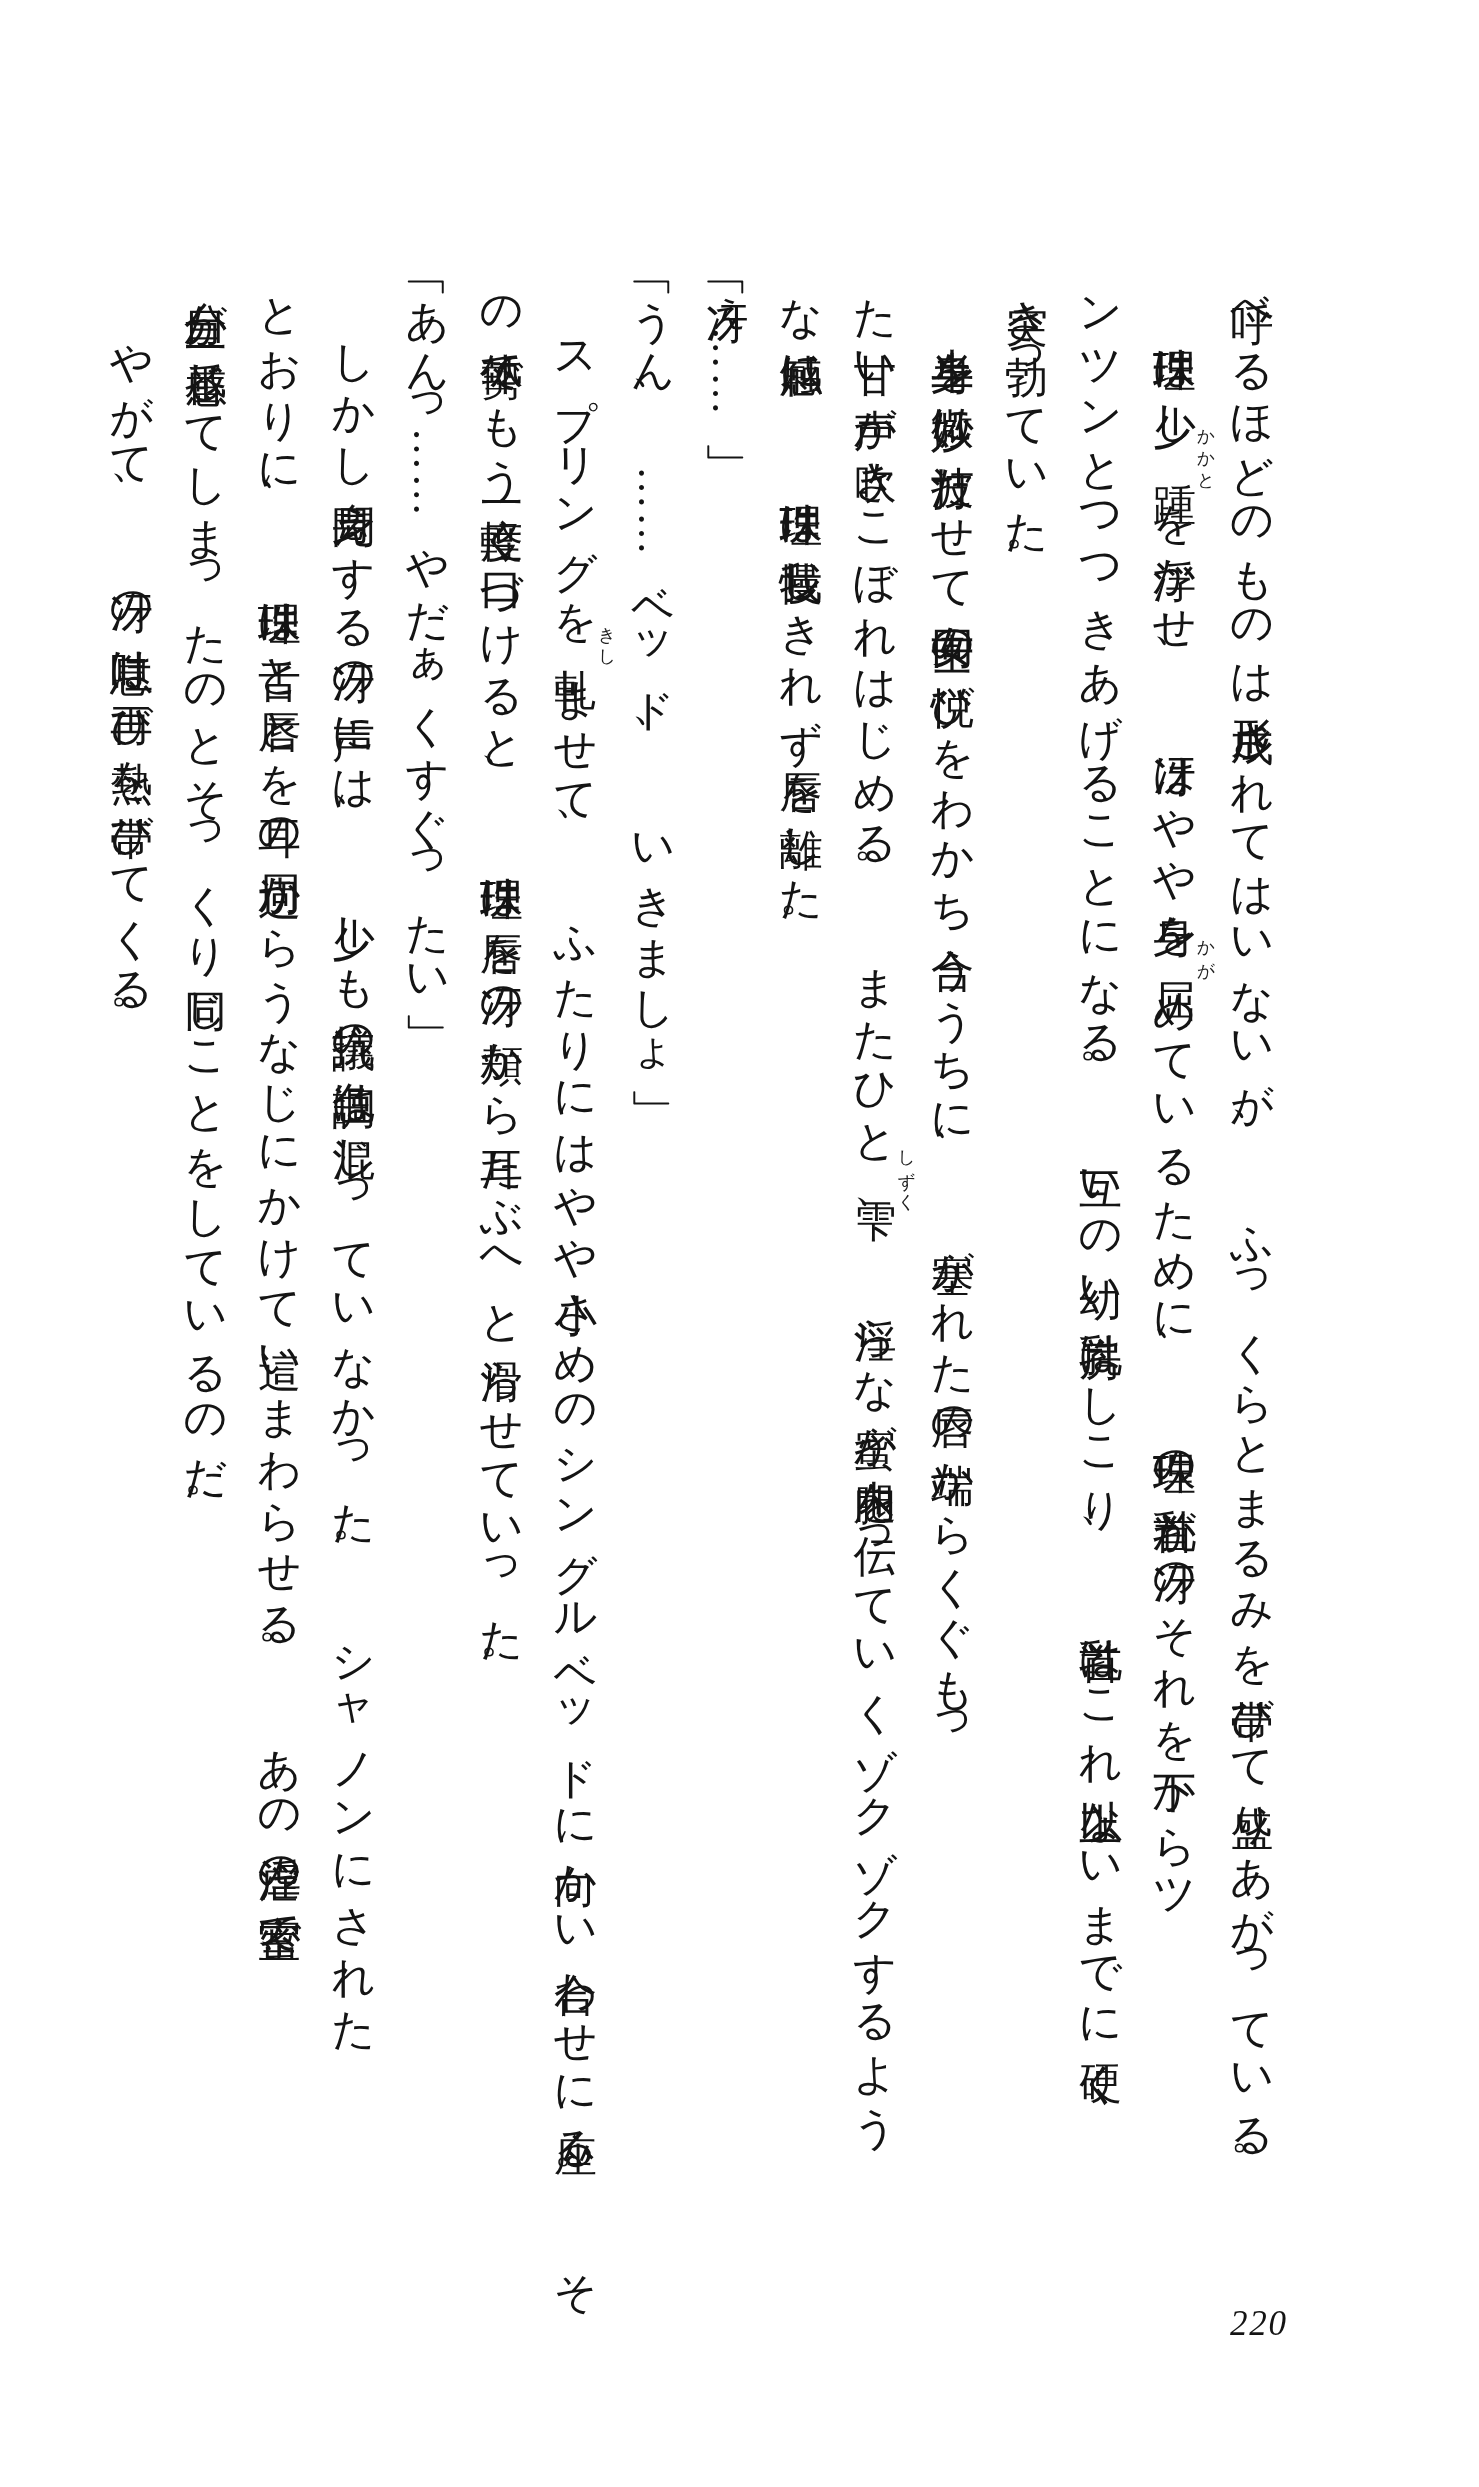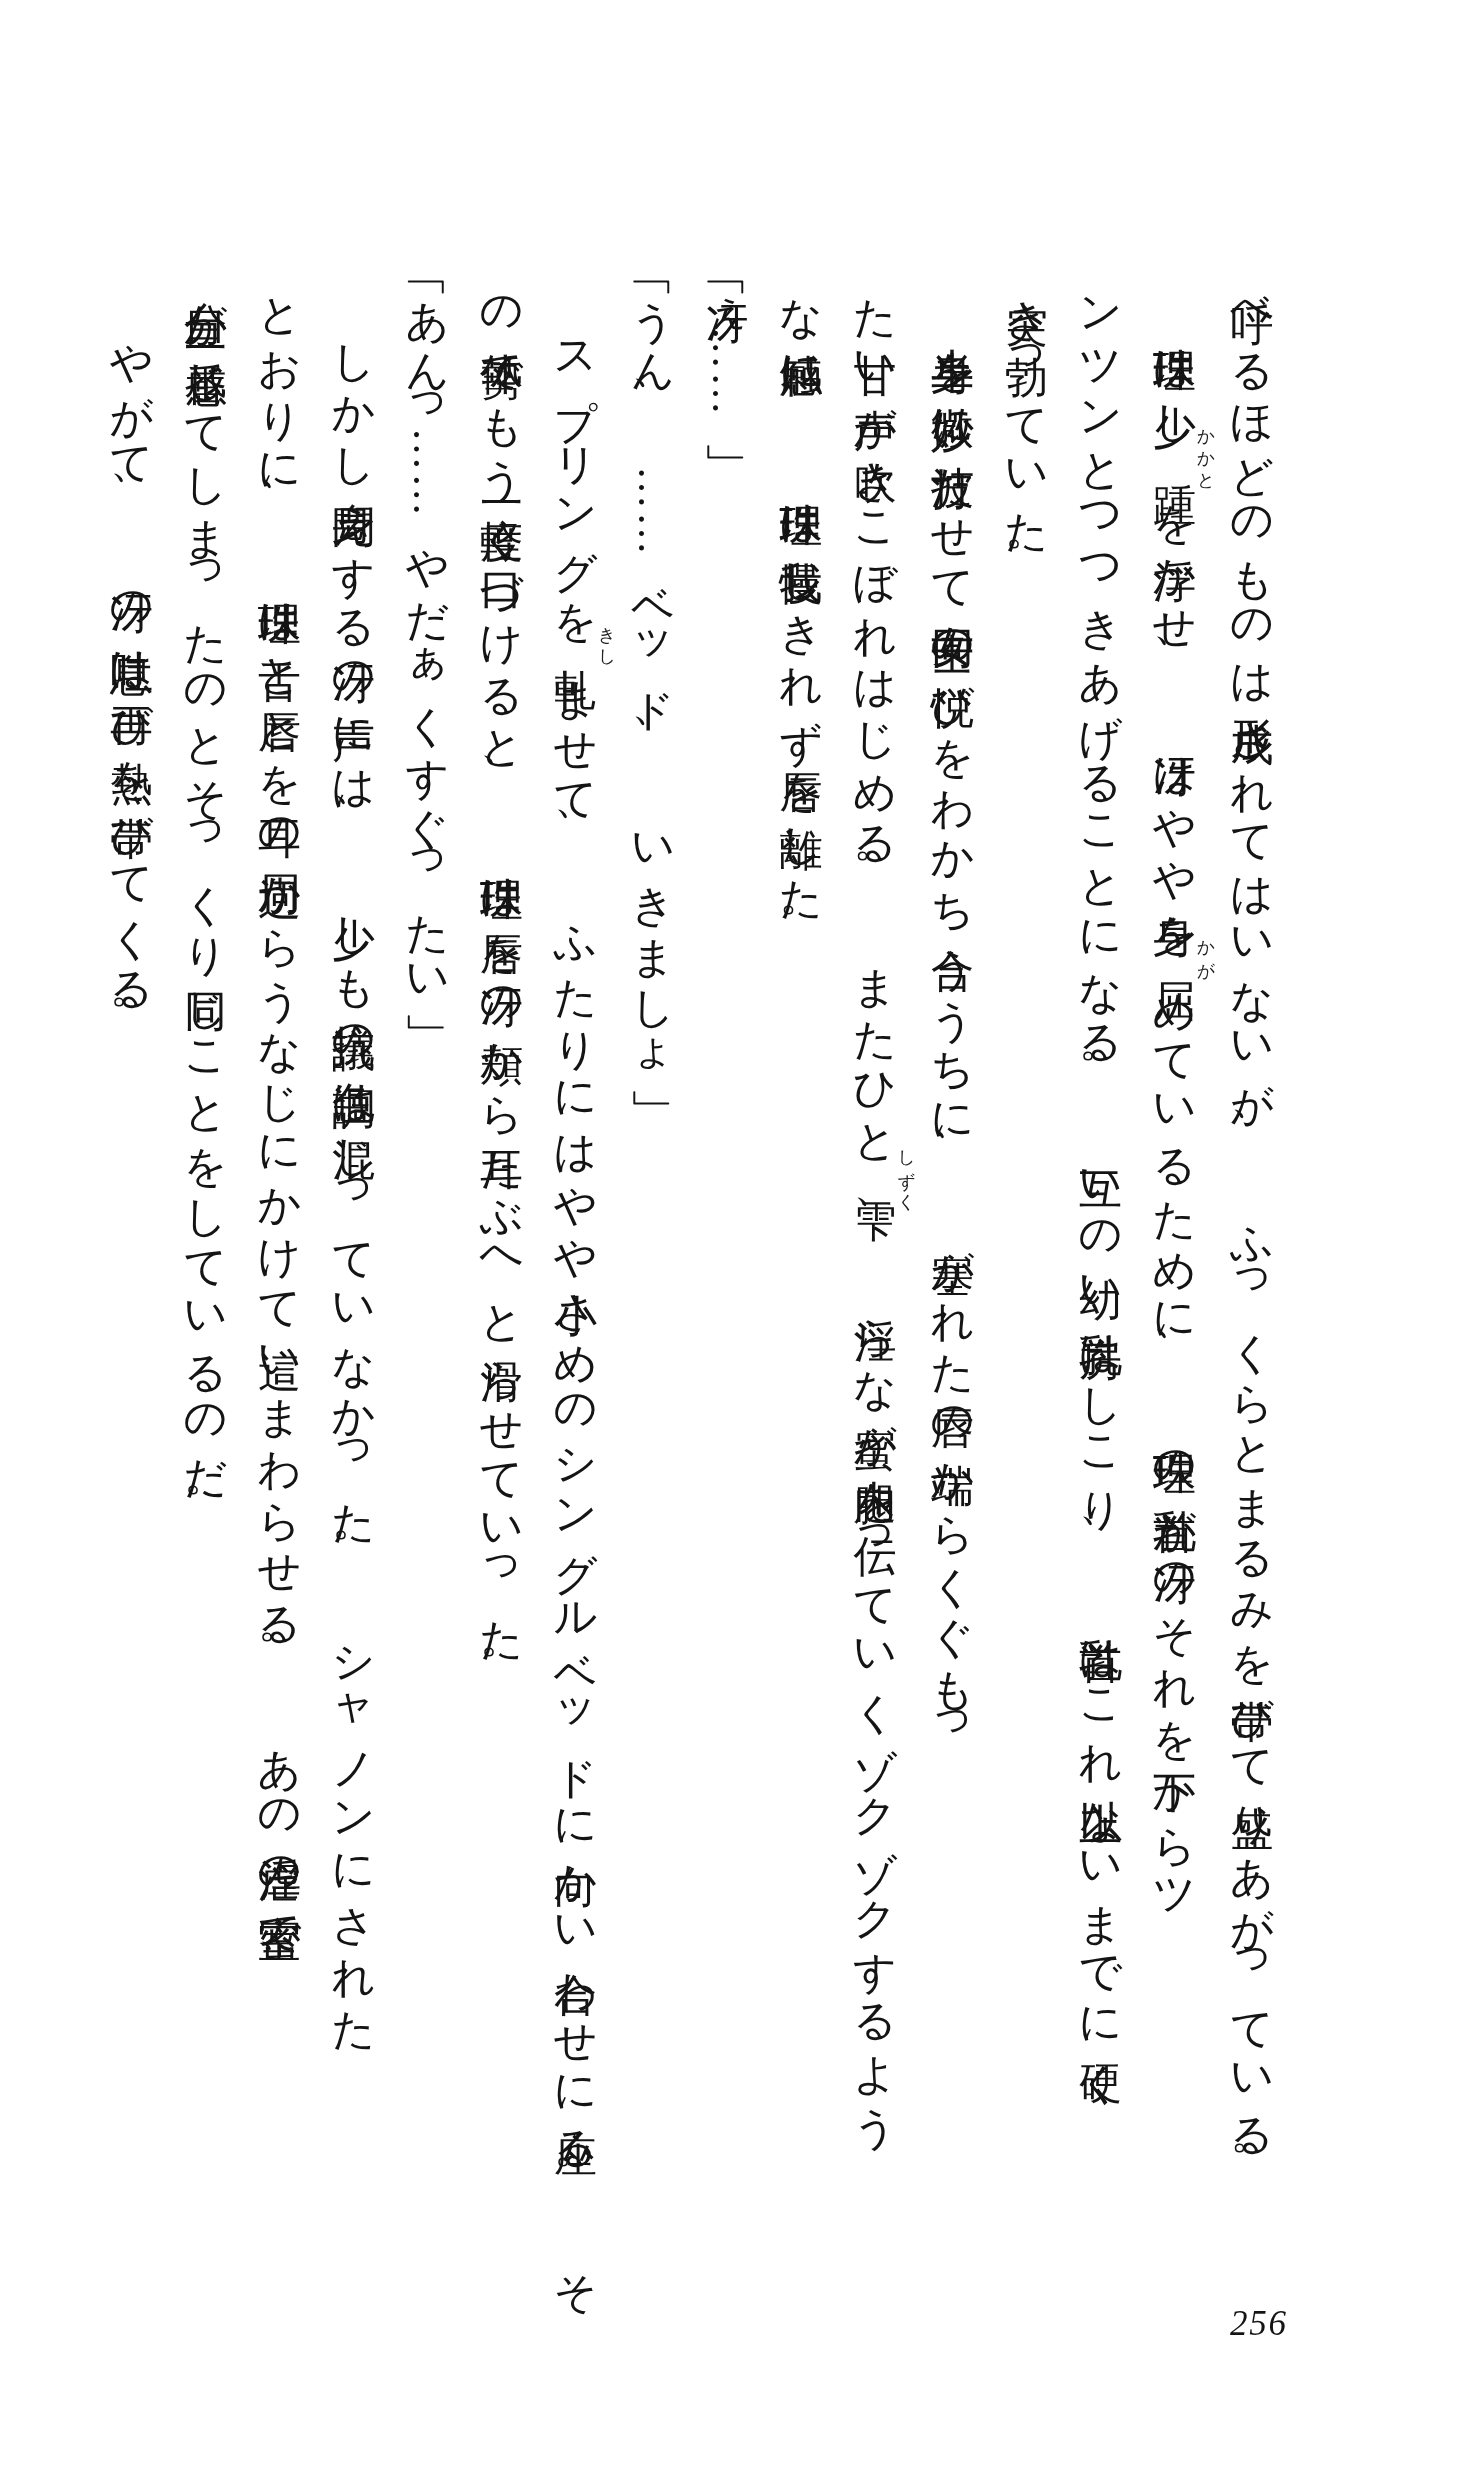--- a/index.html
+++ b/index.html
@@ -71,15 +71,15 @@
       <p class="column">「冴ぇ……」</p>
       <p class="column">「うん、　……ベッド、　いきましょ」</p>
       <p class="column">　スプリングを<ruby>軋<rt>きし</rt></ruby>ませて、　ふたりにはやや小さめのシングルベッドに向かい合わせに座る。　そ</p>
       <p class="column">の体勢でもう一度軽く口づけると、　珠理は唇を冴の頬から耳たぶへと滑らせていった。</p>
       <p class="column">「あんっ……やだぁくすぐったい」</p>
       <p class="column">　しかし身悶えする冴の声には、　少しも抗議の色調は混じっていなかった。　シャノンにされた</p>
       <p class="column">とおりに、　珠理は舌と唇とを耳の周辺からうなじにかけて這いまわらせる。　あの淫虐の密室で、</p>
       <p class="column">自分が一番感じてしまったのとそっくり同じことをしているのだ。</p>
       <p class="column">　やがて、　冴の吐息は再び熱を帯びてくる。</p>
     </div>
-  <div class="page-number">256</div>
+  <div class="page-number">220</div>
 </div>
 
 
 </body></html>

